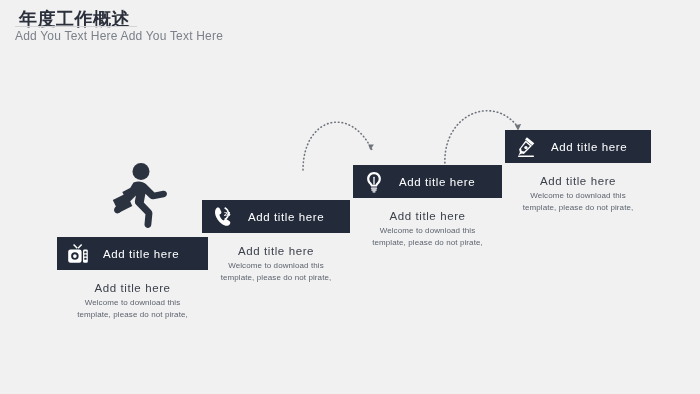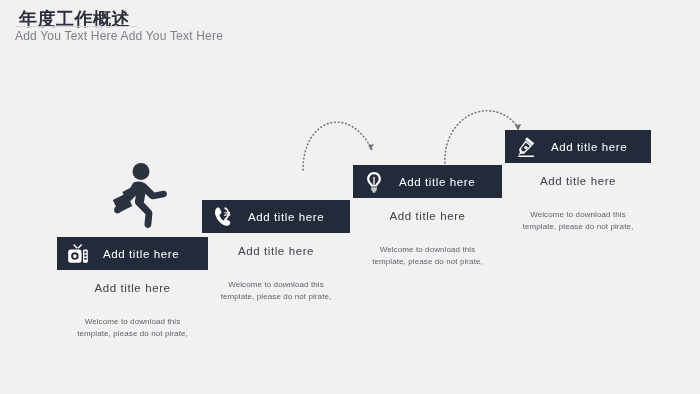--- a/index.html
+++ b/index.html
@@ -99,21 +99,21 @@
     padding-top: 11px;
   }
   .step-heading {
     font-size: 11.5px;
     color: #3a3f4a;
     letter-spacing: 0.6px;
     line-height: 14px;
     white-space: nowrap;
   }
   .step-desc {
-    margin-top: 21px;
+    margin-top: 2px;
     font-size: 8px;
     color: #5d636e;
     line-height: 12px;
     letter-spacing: 0.1px;
   }
   .step-desc span { display: block; white-space: nowrap; }
 
   
   #step-1 { left: 57px;  top: 237px; width: 151px; }
   #step-2 { left: 202px; top: 200px; width: 148px; }

